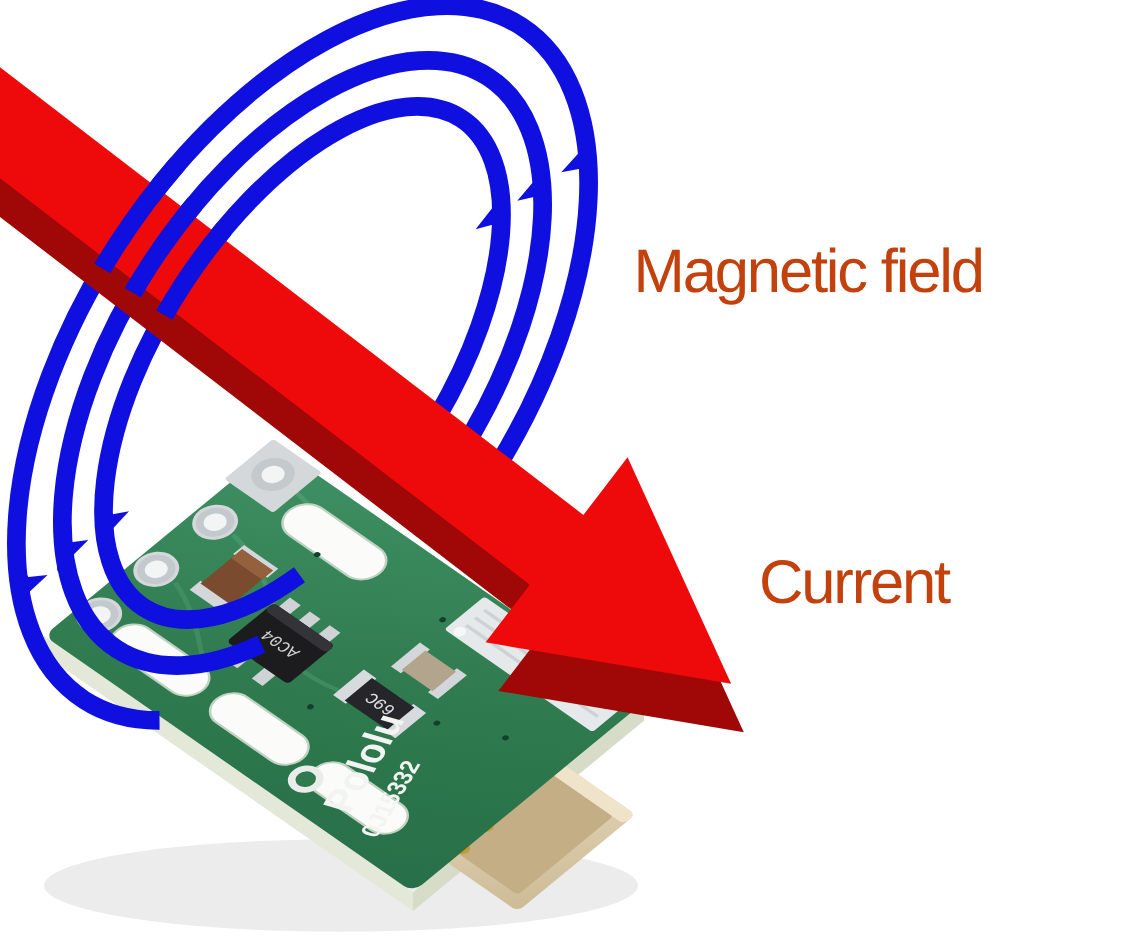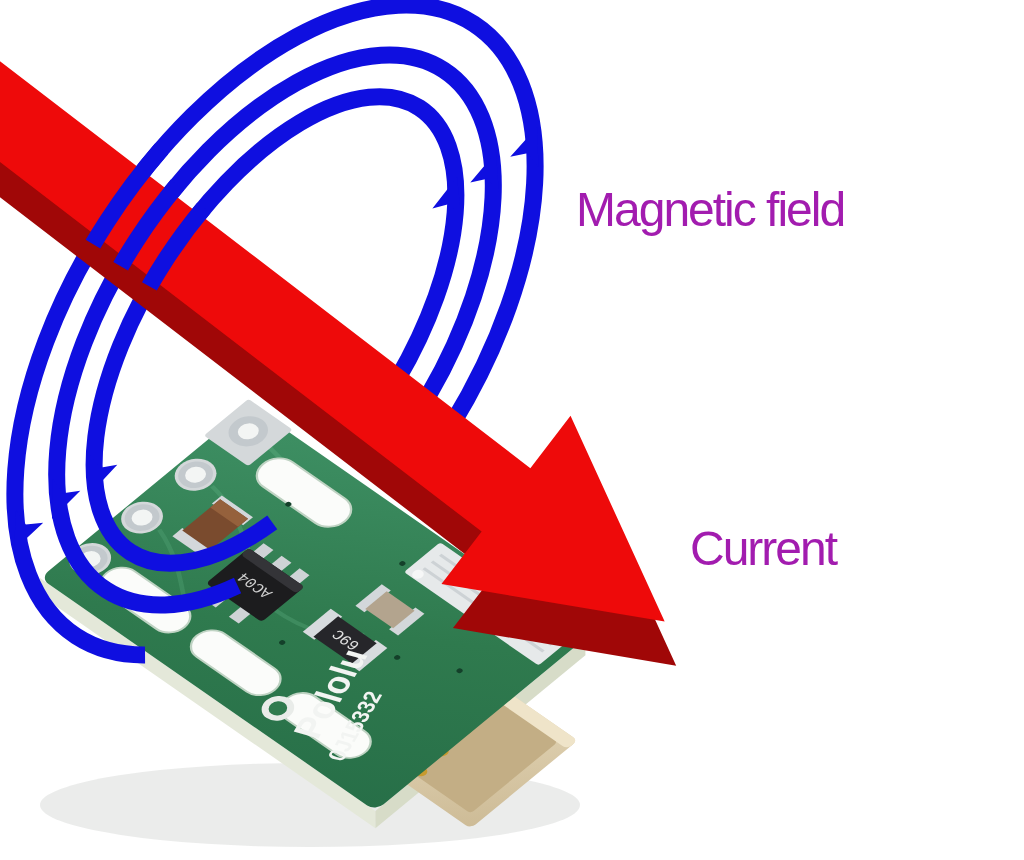--- a/index.html
+++ b/index.html
@@ -1,22 +1,22 @@
 <!DOCTYPE html>
 <html><head>
 <meta charset="utf-8">
 <style>
   html,body{margin:0;padding:0;background:#fff;}
   .stage{position:relative;width:1024px;height:860px;background:#fff;overflow:hidden;
          font-family:"Liberation Sans",sans-serif;}
   .stage svg{position:absolute;left:0;top:0;}
-  .diagram-label{position:absolute;color:#a21caf;font-size:48px;line-height:1;
-                 letter-spacing:-2px;white-space:nowrap;}
+  .diagram-label{position:absolute;color:#c2410c;font-size:56px;line-height:1;
+                 letter-spacing:-2px;white-space:nowrap;margin-top:32px;}
   .lbl-magnetic{left:576px;top:186px;}
-  .lbl-current{left:690px;top:525px;}
+  .lbl-current{left:690px;top:469px;}
 </style>
 </head>
 <body>
 
 <div class="stage">
 
 <svg width="1024" height="860" viewBox="0 0 1024 860">
   <defs>
     <linearGradient id="gGreen" x1="0" y1="0" x2="1" y2="1">
       <stop offset="0" stop-color="#3f9165"></stop>

